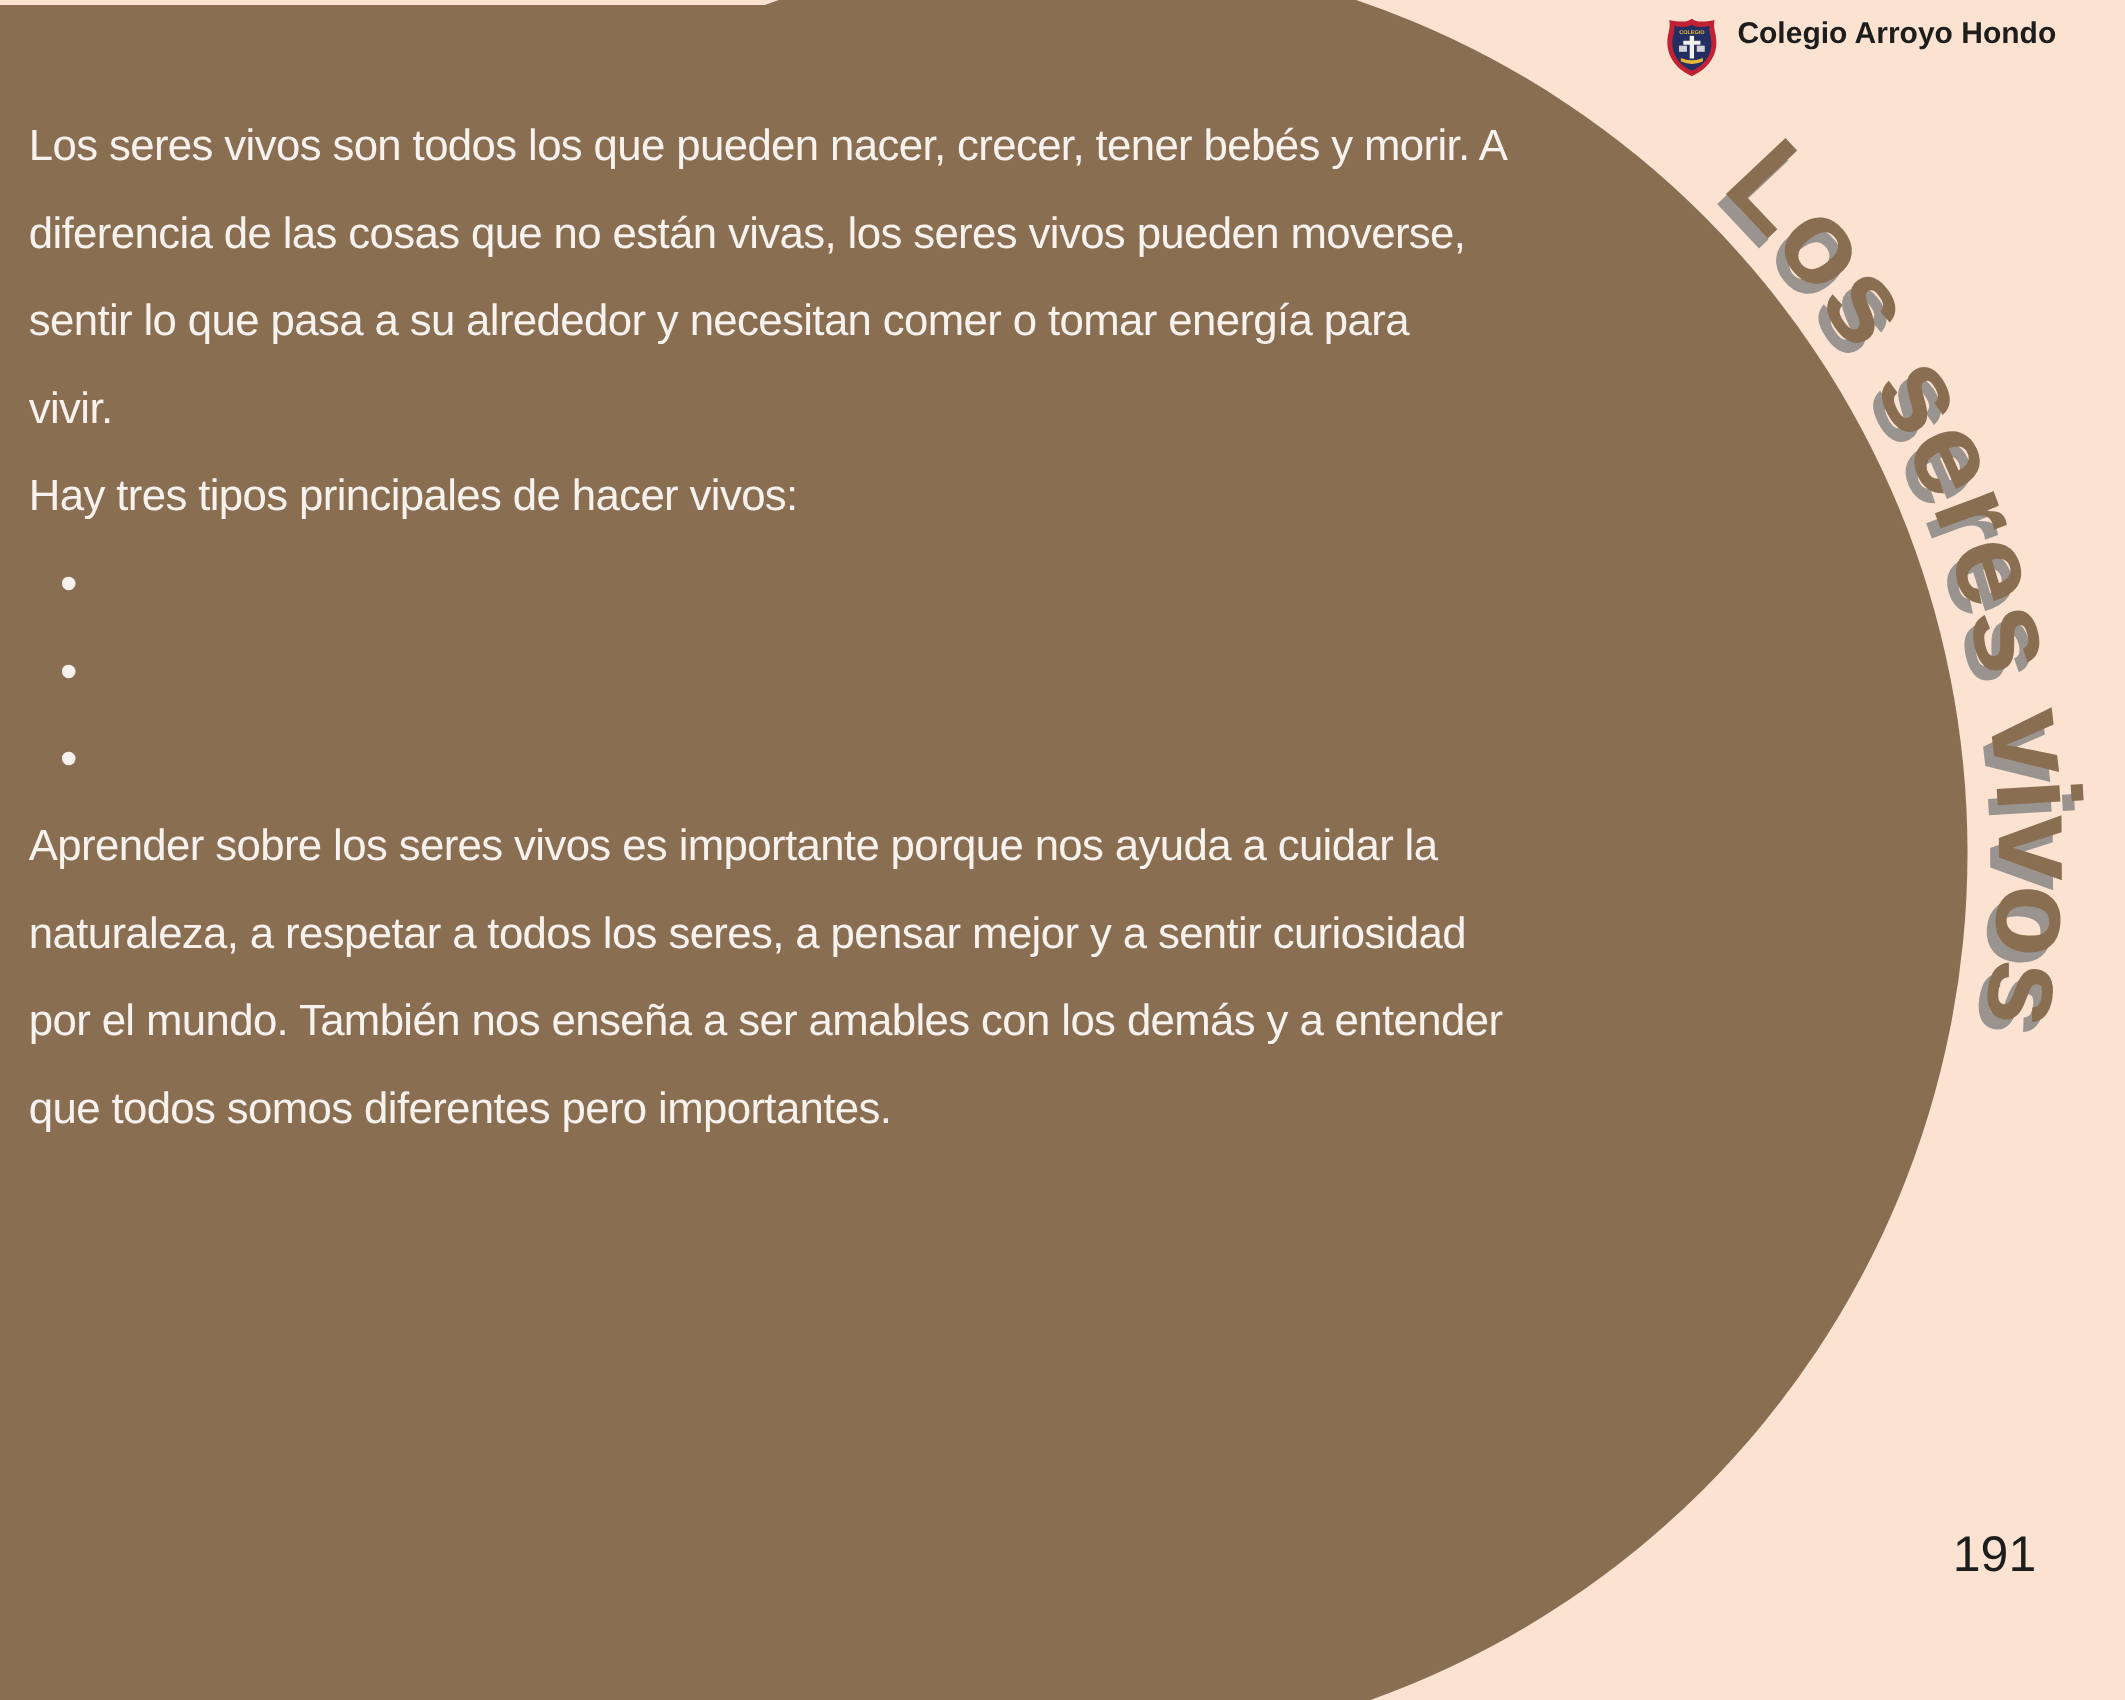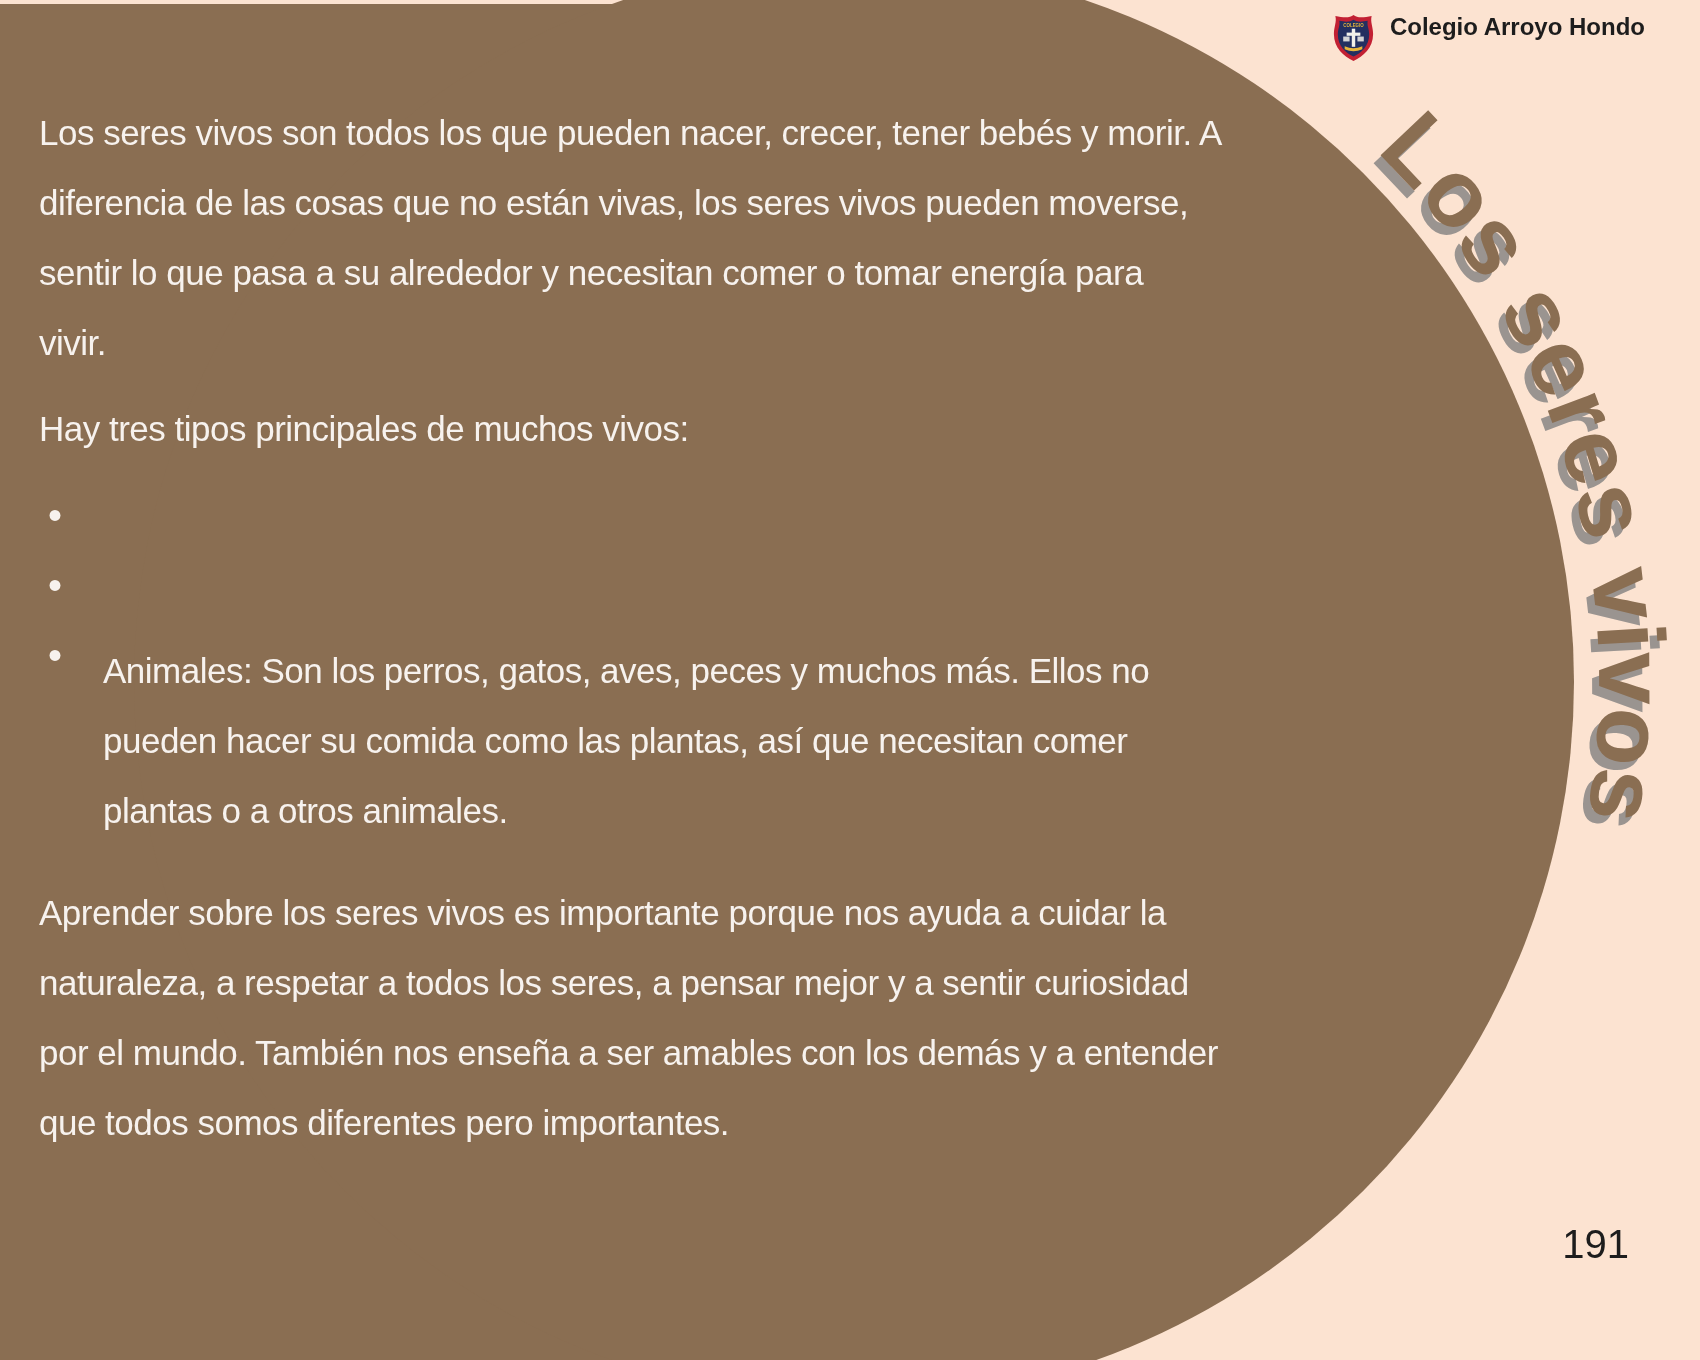--- a/index.html
+++ b/index.html
@@ -70,21 +70,21 @@
     color:var(--dark-text);
     white-space:nowrap;
   }
   
   .content{
     position:absolute;
     left:23px; top:82px;
     width:1400px;
   }
   .para{
-    margin:16px;
+    margin:0;
     white-space:pre-line;
     font-size:35px;
     line-height:70px;
     letter-spacing:-0.5px;
     color:var(--body-text);
   }
   .bullet{ display:flex; align-items:flex-start; }
   .dot{
     flex:0 0 39px;
     margin-left:25px;
@@ -131,33 +131,30 @@
       <path d="M32 67 Q50 75 68 67 L68 73 Q50 81 32 73 Z" fill="var(--crest-gold)"></path>
     </svg>
     <span class="school-name">Colegio Arroyo Hondo</span>
   </header>
 
   <main class="content">
     <p class="para">Los seres vivos son todos los que pueden nacer, crecer, tener bebés y morir. A
 diferencia de las cosas que no están vivas, los seres vivos pueden moverse,
 sentir lo que pasa a su alrededor y necesitan comer o tomar energía para
 vivir.</p>
-    <p class="para">Hay tres tipos principales de muchos vivos:</p>
+    <p class="para">Hay tres tipos principales de hacer vivos:</p>
 
     <div class="bullet">
       <span class="dot">•</span>
     </div>
     <div class="bullet">
       <span class="dot">•</span>
     </div>
     <div class="bullet">
       <span class="dot">•</span>
-      <p class="para">Animales: Son los perros, gatos, aves, peces y muchos más. Ellos no
-pueden hacer su comida como las plantas, así que necesitan comer
-plantas o a otros animales.</p>
     </div>
 
     <p class="para">Aprender sobre los seres vivos es importante porque nos ayuda a cuidar la
 naturaleza, a respetar a todos los seres, a pensar mejor y a sentir curiosidad
 por el mundo. También nos enseña a ser amables con los demás y a entender
 que todos somos diferentes pero importantes.</p>
   </main>
 
   <div class="page-number">191</div>
 

